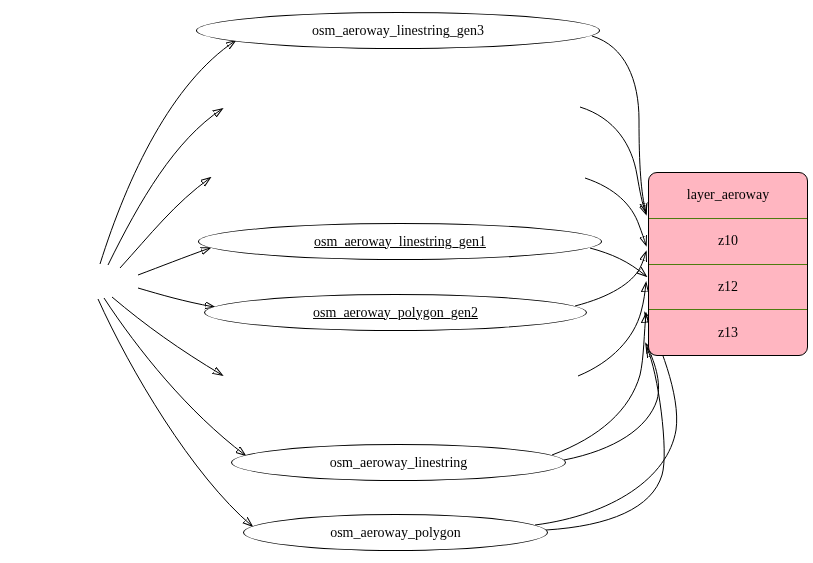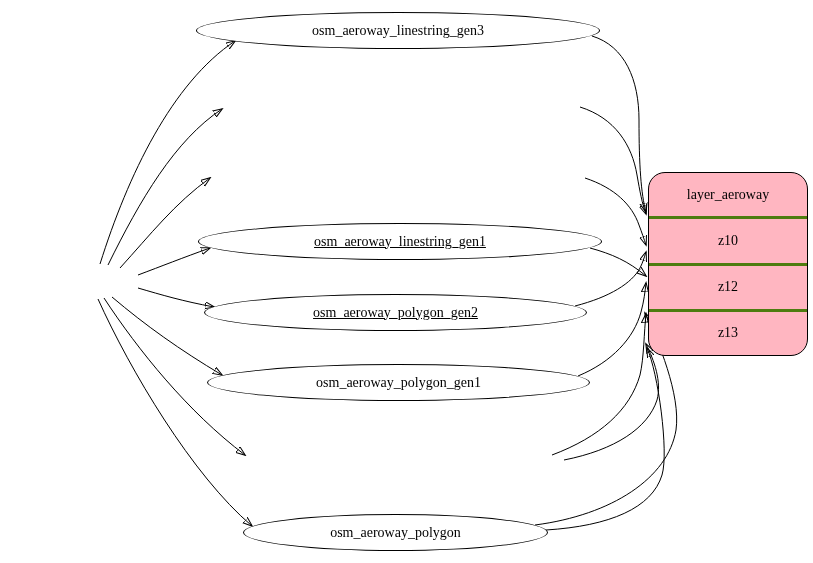--- a/index.html
+++ b/index.html
@@ -32,34 +32,34 @@
     display: flex;
     align-items: center;
     justify-content: center;
     text-align: right;
     white-space: nowrap;
   }
   .record-node {
     position: absolute;
     box-sizing: border-box;
     border: 1px solid #000000;
-    border-radius: 17px;
+    border-radius: 9px;
     overflow: hidden;
     display: flex;
     flex-direction: column;
   }
   .record-row {
     flex: 1 1 0;
     display: flex;
     align-items: center;
     justify-content: center;
     white-space: nowrap;
   }
   .record-row + .record-row {
-    border-top: 3px solid #4d7c0f;
+    border-top: 1px solid #4d7c0f;
   }
 </style>
 </head>
 <body>
 
 <div id="canvas">
 
   <svg id="edges" viewBox="0 0 813 563" xmlns="http://www.w3.org/2000/svg">
     <defs>
       <marker id="arrow" markerWidth="11" markerHeight="9" refX="9" refY="4" orient="auto" markerUnits="userSpaceOnUse">
@@ -96,24 +96,24 @@
 
 
   <div class="ellipse-node" style="left:198px; top:223px; width:404px; height:37px;text-decoration:underline;">
     <span>osm_aeroway_linestring_gen1</span>
   </div>
 
   <div class="ellipse-node" style="left:204px; top:294px; width:383px; height:37px;text-decoration:underline;">
     <span>osm_aeroway_polygon_gen2</span>
   </div>
 
-  <div class="ellipse-node" style="left:207px; top:364px; width:383px; height:37px;">
-    <span>osm_aeroway_polygon_gen1</span>
+
+  <div class="ellipse-node" style="left:231px; top:444px; width:335px; height:37px;">
+    <span>osm_aeroway_linestring</span>
   </div>
-
 
   <div class="ellipse-node" style="left:243px; top:514px; width:305px; height:37px;">
     <span>osm_aeroway_polygon</span>
   </div>
 
   <div class="record-node" style="left: 648px; top: 172px; width: 160px; height: 184px; background: rgb(255, 182, 193); border-color: rgb(0, 0, 0);">
     <div class="record-row">
       <span>layer_aeroway</span>
     </div>
     <div class="record-row">

